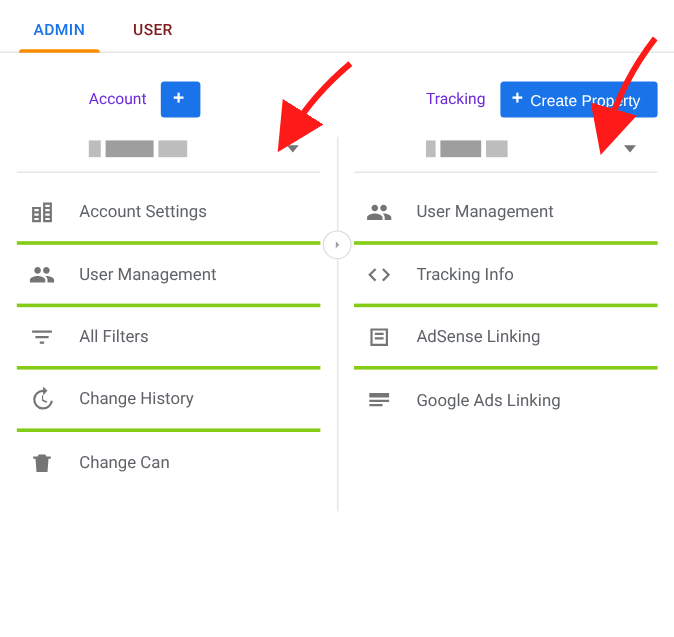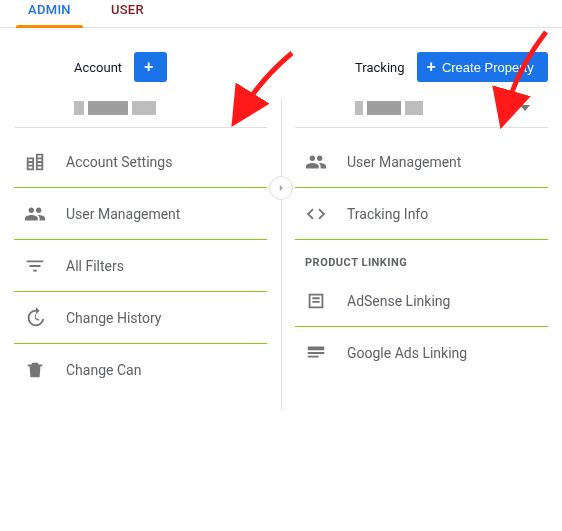--- a/index.html
+++ b/index.html
@@ -9,21 +9,21 @@
     width: 562px;
     height: 531px;
     overflow: hidden;
     color: #5f6368;
     position: relative;
   }
   .tabs {
     display: flex;
     border-bottom: 1px solid #e0e0e0;
     padding: 0 8px;
-    height: 28px;
+    height: 44px;
     align-items: flex-end;
   }
   .tab {
     padding: 12px 20px 10px;
     font-size: 13px;
     font-weight: 500;
     letter-spacing: 0.3px;
     cursor: pointer;
     position: relative;
   }
@@ -51,21 +51,21 @@
   }
   .colhead {
     display:flex;
     align-items:center;
     gap:12px;
     margin-bottom: 6px;
     padding-left: 60px;
   }
   .colhead .label {
     font-size:13px;
-    color:#0f172a;
+    color:#6d28d9;
   }
   .create-btn {
     background:#1a73e8;
     color:#fff;
     border:none;
     border-radius:3px;
     padding:7px 14px 7px 10px;
     font-size:13px;
     font-weight:500;
     display:inline-flex;
@@ -98,21 +98,21 @@
     border-left:5px solid transparent;
     border-right:5px solid transparent;
     border-top:6px solid #757575;
   }
   .menu-item {
     display:flex;
     align-items:center;
     gap:18px;
     min-height:52px;
     padding:10px 10px 10px 8px;
-    border-bottom:1px solid #84cc16;
+    border-bottom:3px solid #84cc16;
     cursor:pointer;
     font-size:14px;
     color:#5f6368;
   }
   .menu-item:last-child{border-bottom:none;}
   .icon {
     width:26px;
     display:flex;
     justify-content:center;
     color:#757575;
@@ -256,21 +256,20 @@
     </div>
     <div class="menu-item">
       <span class="icon">
         <svg viewBox="0 0 24 24">
             <path d="M9.4 16.6 4.8 12l4.6-4.6L8 6l-6 6 6 6 1.4-1.4zm5.2 0 4.6-4.6-4.6-4.6L16 6l6 6-6 6-1.4-1.4z"></path>
           </svg>
       </span>
       <span>Tracking Info</span>
     </div>
 
-    <div class="section-label">PRODUCT LINKING</div>
 
     <div class="menu-item">
       <span class="icon">
         <svg viewBox="0 0 24 24">
             <path d="M4 4h16v16H4V4zm2 2v12h12V6H6zm2 2h8v2H8V8zm0 4h8v2H8v-2z"></path>
           </svg>
       </span>
       <span>AdSense Linking</span>
     </div>
     <div class="menu-item">

